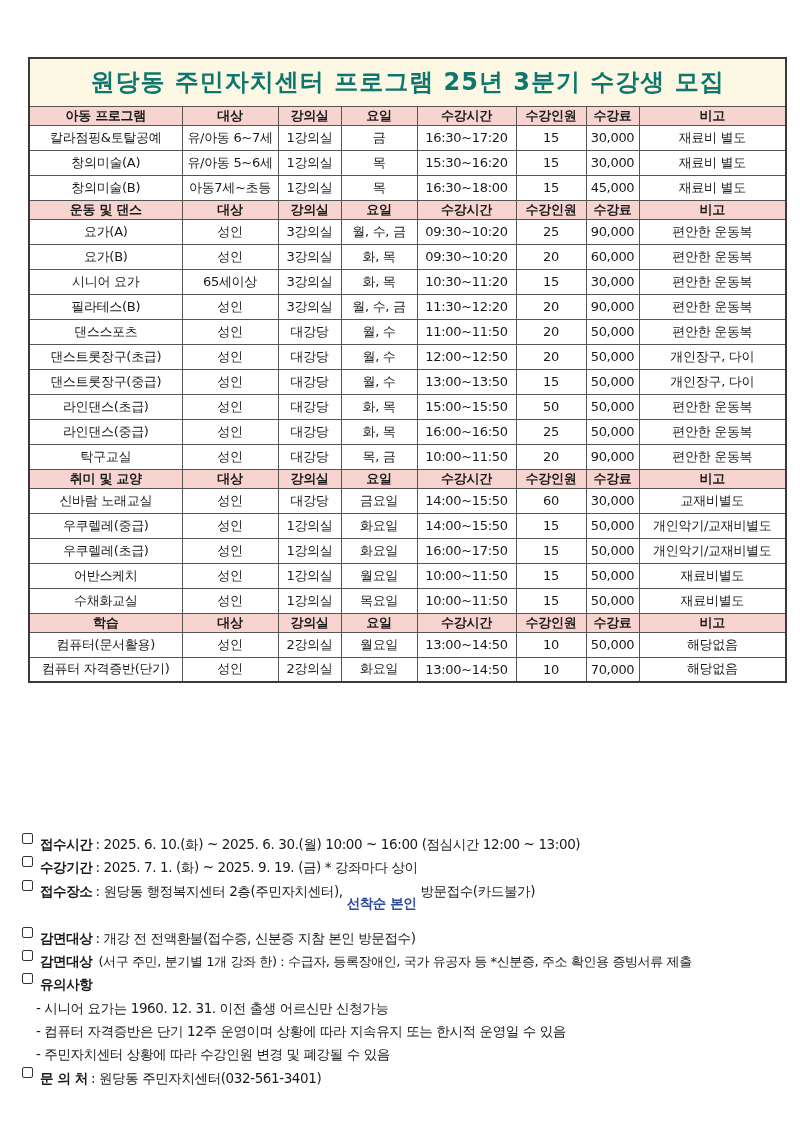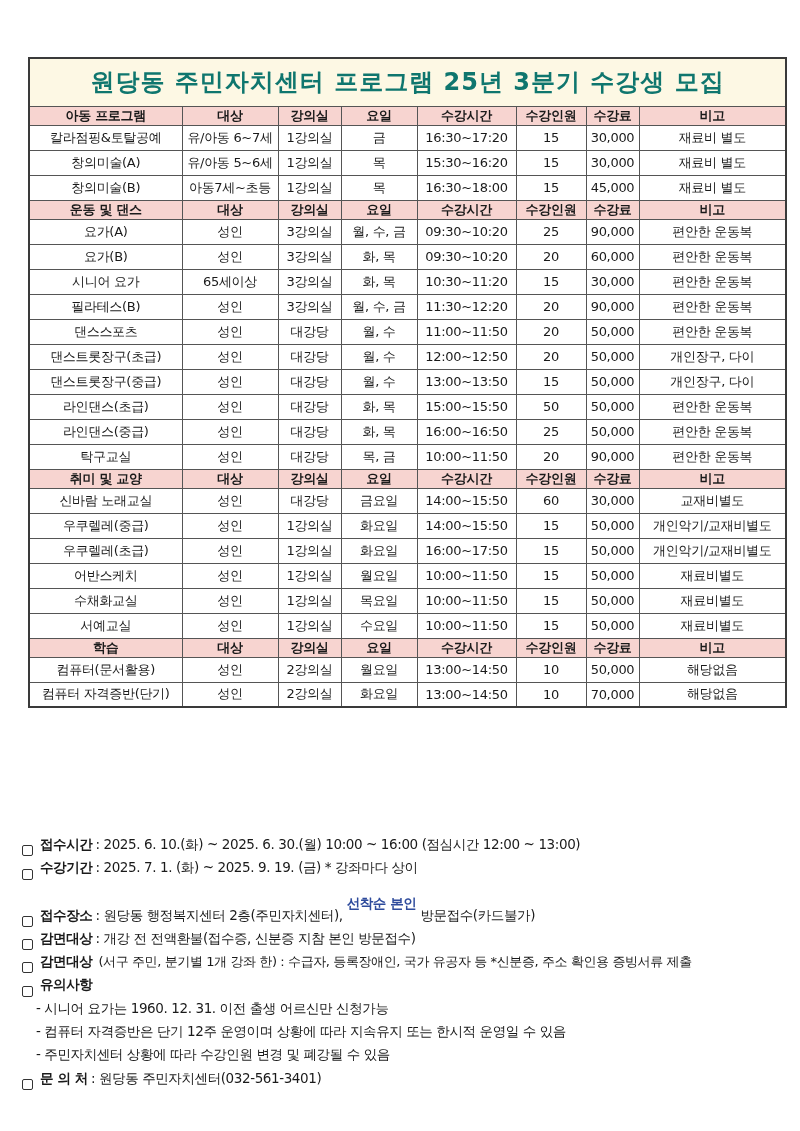--- a/index.html
+++ b/index.html
@@ -26,21 +26,21 @@
   .section-header th {
     background: #f7d4d0; font-weight: bold; font-size: 13px; height: 14px;
   }
   .note-cell { font-size: 12.5px; }
   .small { font-size: 11.5px; }
 
   .notes {
     position: absolute; left: 22px; top: 833px; width: 770px;
     font-size: 13.5px; line-height: 23.3px; letter-spacing: -0.4px;
   }
-  .note-line { display: flex; align-items: flex-end; white-space: nowrap; }
+  .note-line { display: flex; align-items: flex-start; white-space: nowrap; }
   .checkbox {
     display: inline-block; width: 11px; height: 11px; border: 1.4px solid #333;
     border-radius: 2px; margin-right: 7px; flex-shrink: 0;
   }
   .note-label { font-weight: bold; margin-right: 3px; }
   .note-text { }
   .highlight { color: #2e4b9c; font-weight: bold; margin: 12px 4px; }
   .sub-line { padding-left: 14px; white-space: nowrap; }
 </style>
 </head>
@@ -266,30 +266,20 @@
       <tr>
         <td>수채화교실</td>
         <td>성인</td>
         <td>1강의실</td>
         <td>목요일</td>
         <td>10:00~11:50</td>
         <td>15</td>
         <td>50,000</td>
         <td class="note-cell">재료비별도</td>
       </tr>
-      <tr>
-        <td>서예교실</td>
-        <td>성인</td>
-        <td>1강의실</td>
-        <td>수요일</td>
-        <td>10:00~11:50</td>
-        <td>15</td>
-        <td>50,000</td>
-        <td class="note-cell">재료비별도</td>
-      </tr>
       <tr class="section-header">
         <th>학습</th>
         <th>대상</th>
         <th>강의실</th>
         <th>요일</th>
         <th>수강시간</th>
         <th>수강인원</th>
         <th>수강료</th>
         <th>비고</th>
       </tr>

